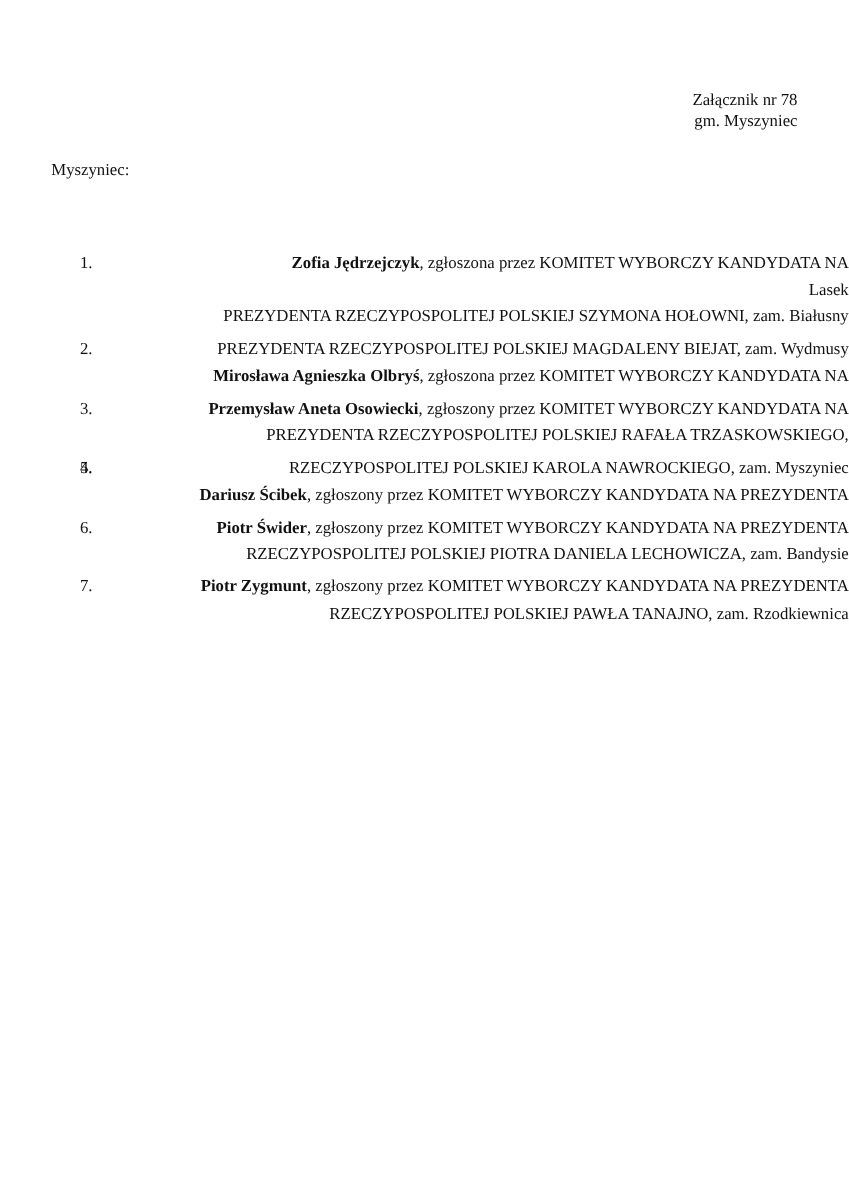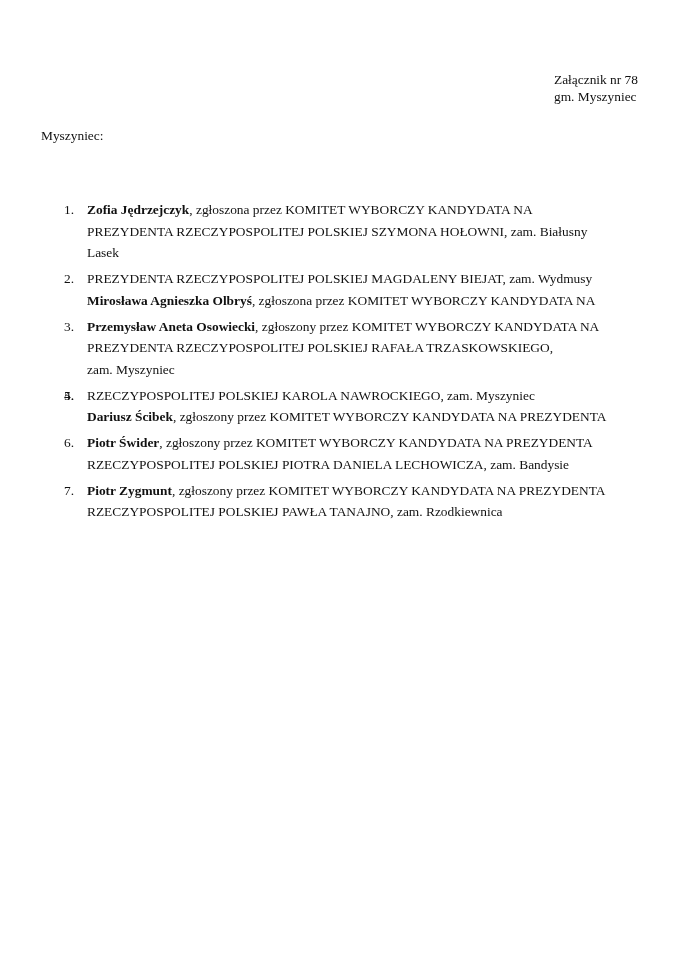--- a/index.html
+++ b/index.html
@@ -4,73 +4,72 @@
 <style>
   html, body { margin: 0; padding: 0; background: #ffffff; }
   body {
     width: 679px; height: 960px; position: relative; overflow: hidden;
     font-family: "Liberation Serif", "DejaVu Serif", serif;
     color: #111111;
     font-size: 13.4px;
   }
   .header-right {
     position: absolute; right: 41px; top: 71px;
-    line-height: 17px;
+    text-align: right; line-height: 17px;
   }
   .intro {
     position: absolute; left: 41px; top: 125px; width: 600px;
     line-height: 21.5px;
   }
   .list {
     position: absolute; left: 0; top: 199px; width: 679px;
   }
   .item { position: relative; margin-bottom: 4.5px; }
   .item .num {
     position: absolute; left: 64px; top: 0; line-height: 21.5px;
   }
   .item .body {
     margin-left: 87px; line-height: 21.5px; white-space: nowrap;
   }
-  .item .line { display: block; }
+  .item .line { display: block; text-align: right; }
   .item b { font-weight: bold; }
 </style>
 </head>
 <body>
 
 <div class="header-right">
   <div>Załącznik nr 78</div>
   <div>gm. Myszyniec</div>
 </div>
 
 <div class="intro">
   <div>Myszyniec:</div>
 </div>
 
 <div class="list">
   <div class="item">
     <span class="num">1.</span>
     <div class="body">
       <span class="line"><b>Zofia Jędrzejczyk</b><span>, zgłoszona przez KOMITET WYBORCZY KANDYDATA NA</span></span>
+      <span class="line">Lasek</span>
       <span class="line">PREZYDENTA RZECZYPOSPOLITEJ POLSKIEJ SZYMONA HOŁOWNI, zam. Białusny</span>
-      <span class="line">Lasek</span>
     </div>
   </div>
   <div class="item">
     <span class="num">2.</span>
     <div class="body">
       <span class="line">PREZYDENTA RZECZYPOSPOLITEJ POLSKIEJ MAGDALENY BIEJAT, zam. Wydmusy</span>
       <span class="line"><b>Mirosława Agnieszka Olbryś</b><span>, zgłoszona przez KOMITET WYBORCZY KANDYDATA NA</span></span>
     </div>
   </div>
   <div class="item">
     <span class="num">3.</span>
     <div class="body">
       <span class="line"><b>Przemysław Aneta Osowiecki</b><span>, zgłoszony przez KOMITET WYBORCZY KANDYDATA NA</span></span>
       <span class="line">PREZYDENTA RZECZYPOSPOLITEJ POLSKIEJ RAFAŁA TRZASKOWSKIEGO,</span>
-      <span class="line">zam. Myszyniec</span>
     </div>
   </div>
   <div class="item">
     <span class="num">4.</span>
   </div>
   <div class="item">
     <span class="num">5.</span>
     <div class="body">
       <span class="line">RZECZYPOSPOLITEJ POLSKIEJ KAROLA NAWROCKIEGO, zam. Myszyniec</span>
       <span class="line"><b>Dariusz Ścibek</b><span>, zgłoszony przez KOMITET WYBORCZY KANDYDATA NA PREZYDENTA</span></span>

